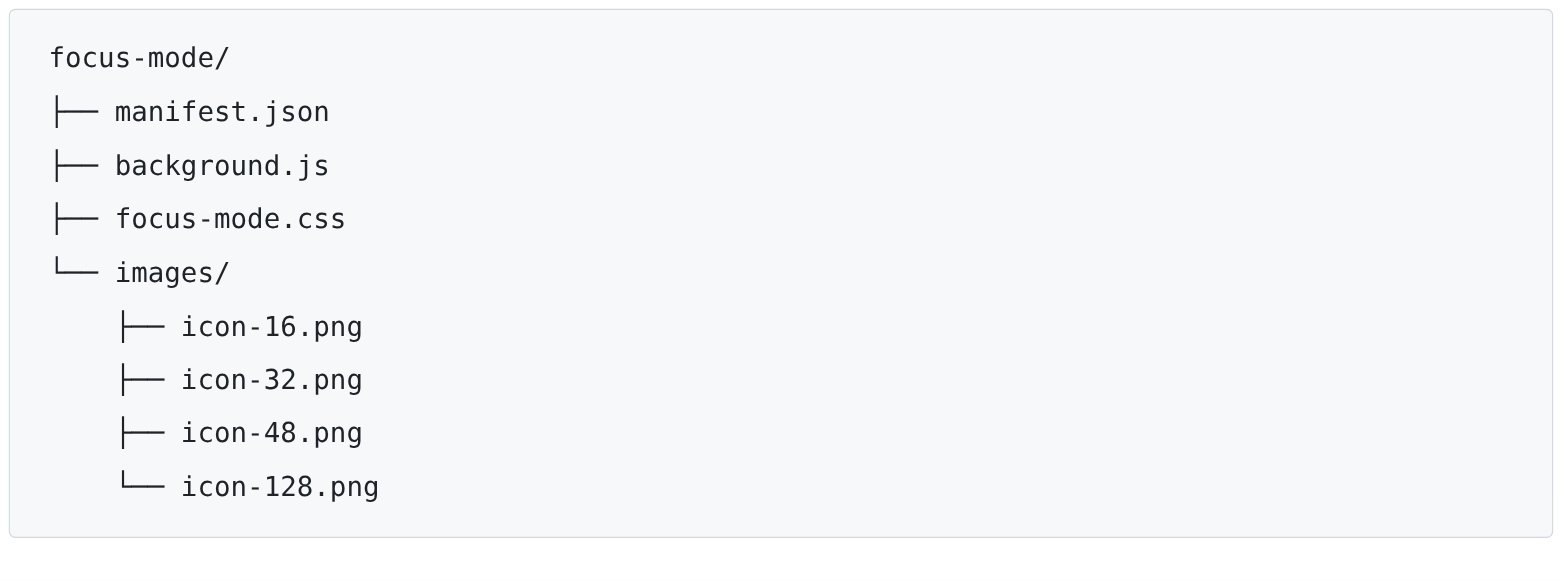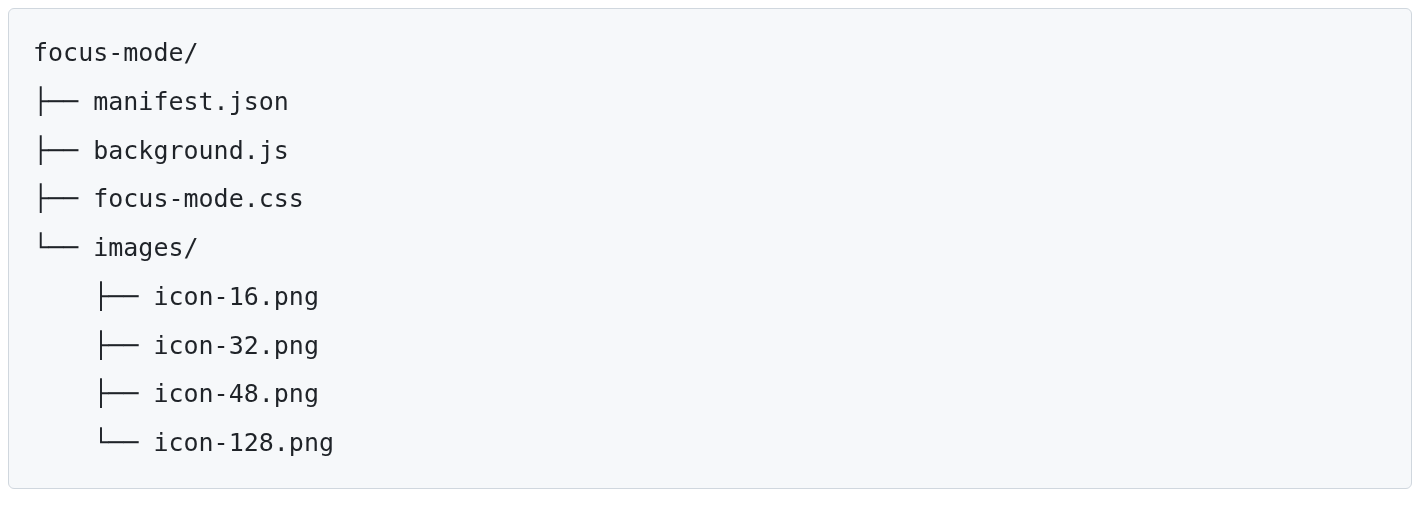--- a/index.html
+++ b/index.html
@@ -9,21 +9,21 @@
     }
     body {
       background: #ffffff;
       padding: 8px;
       font-family: ui-monospace, SFMono-Regular, "SF Mono", Menlo, Consolas, "Liberation Mono", monospace;
     }
     .code-block {
       background: #f6f8fa;
       border: 1px solid #d0d7de;
       border-radius: 6px;
-      padding: 20px 24px;
+      padding: 20px 35px;
       font-size: 25px;
       line-height: 1.95;
       color: #1f2328;
       white-space: pre;
       overflow-x: auto;
     }
   </style>
 </head>
 <body>
 

